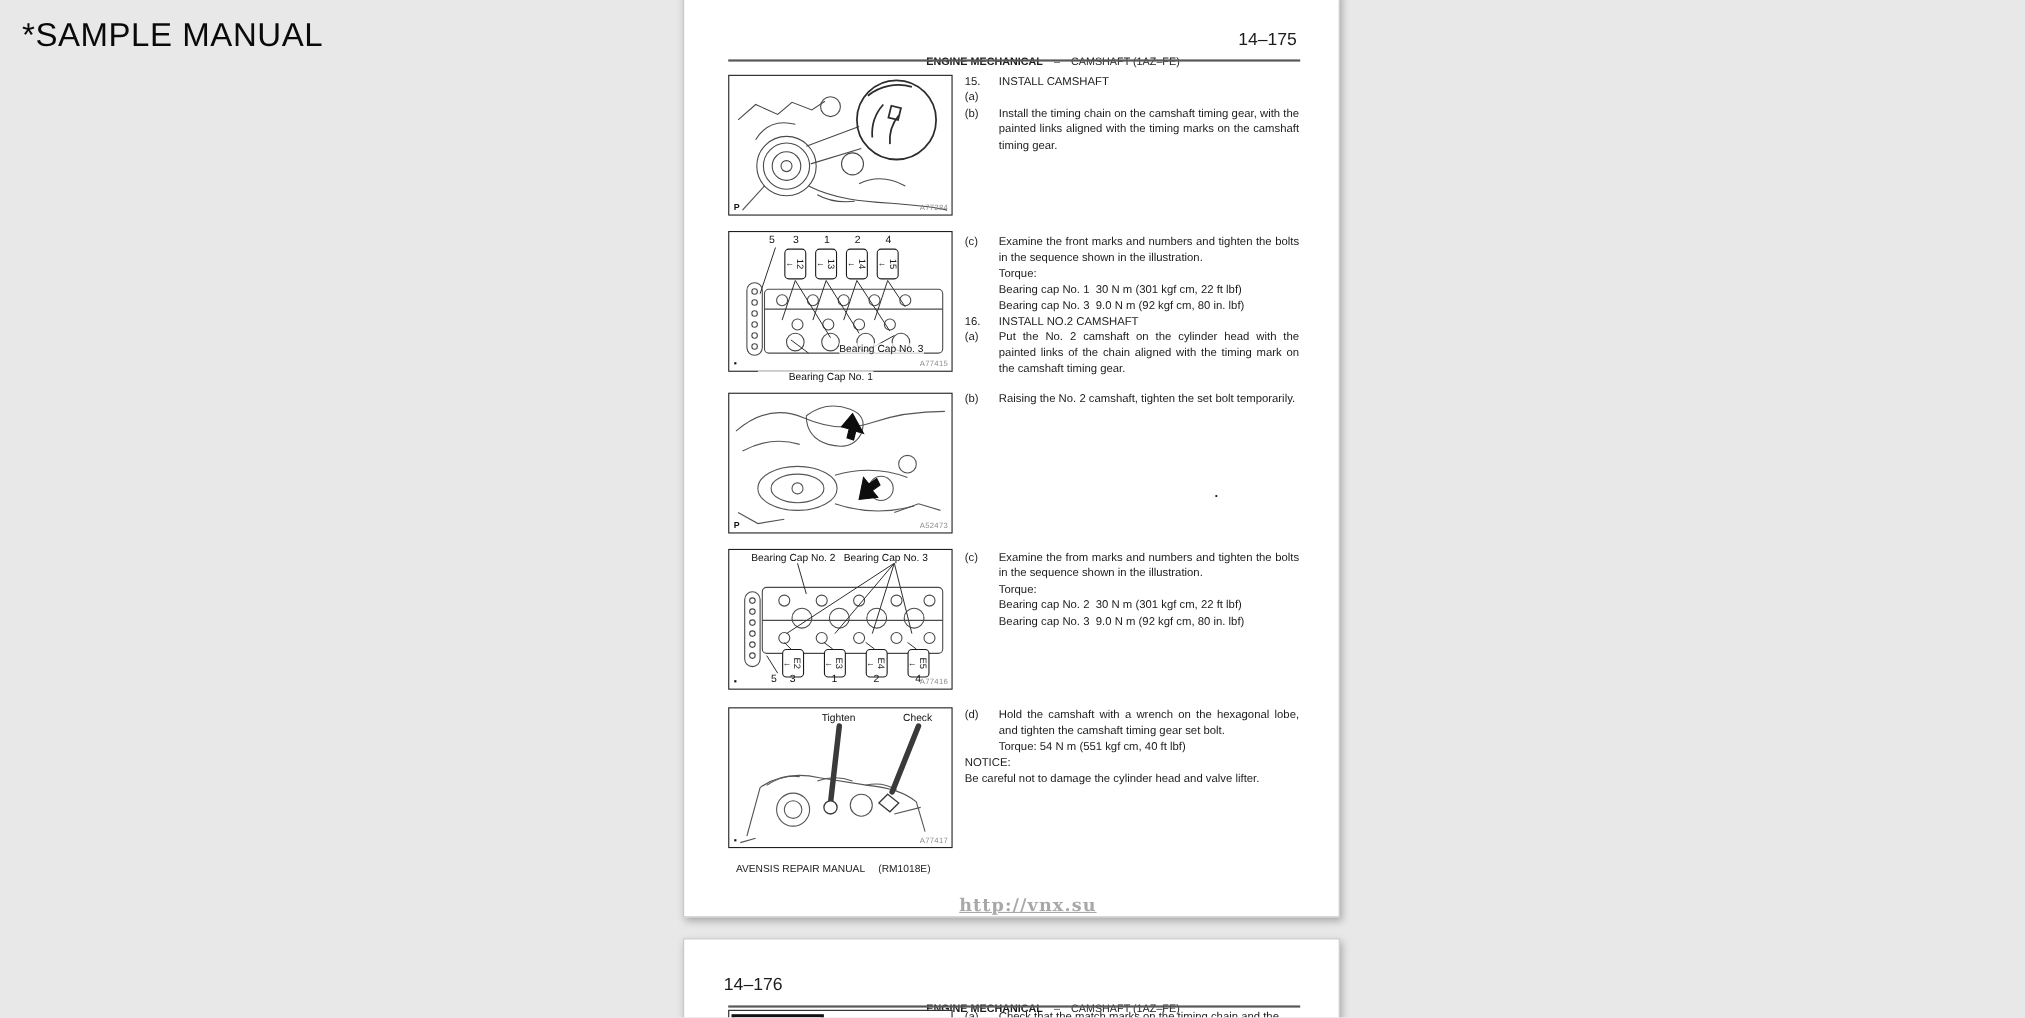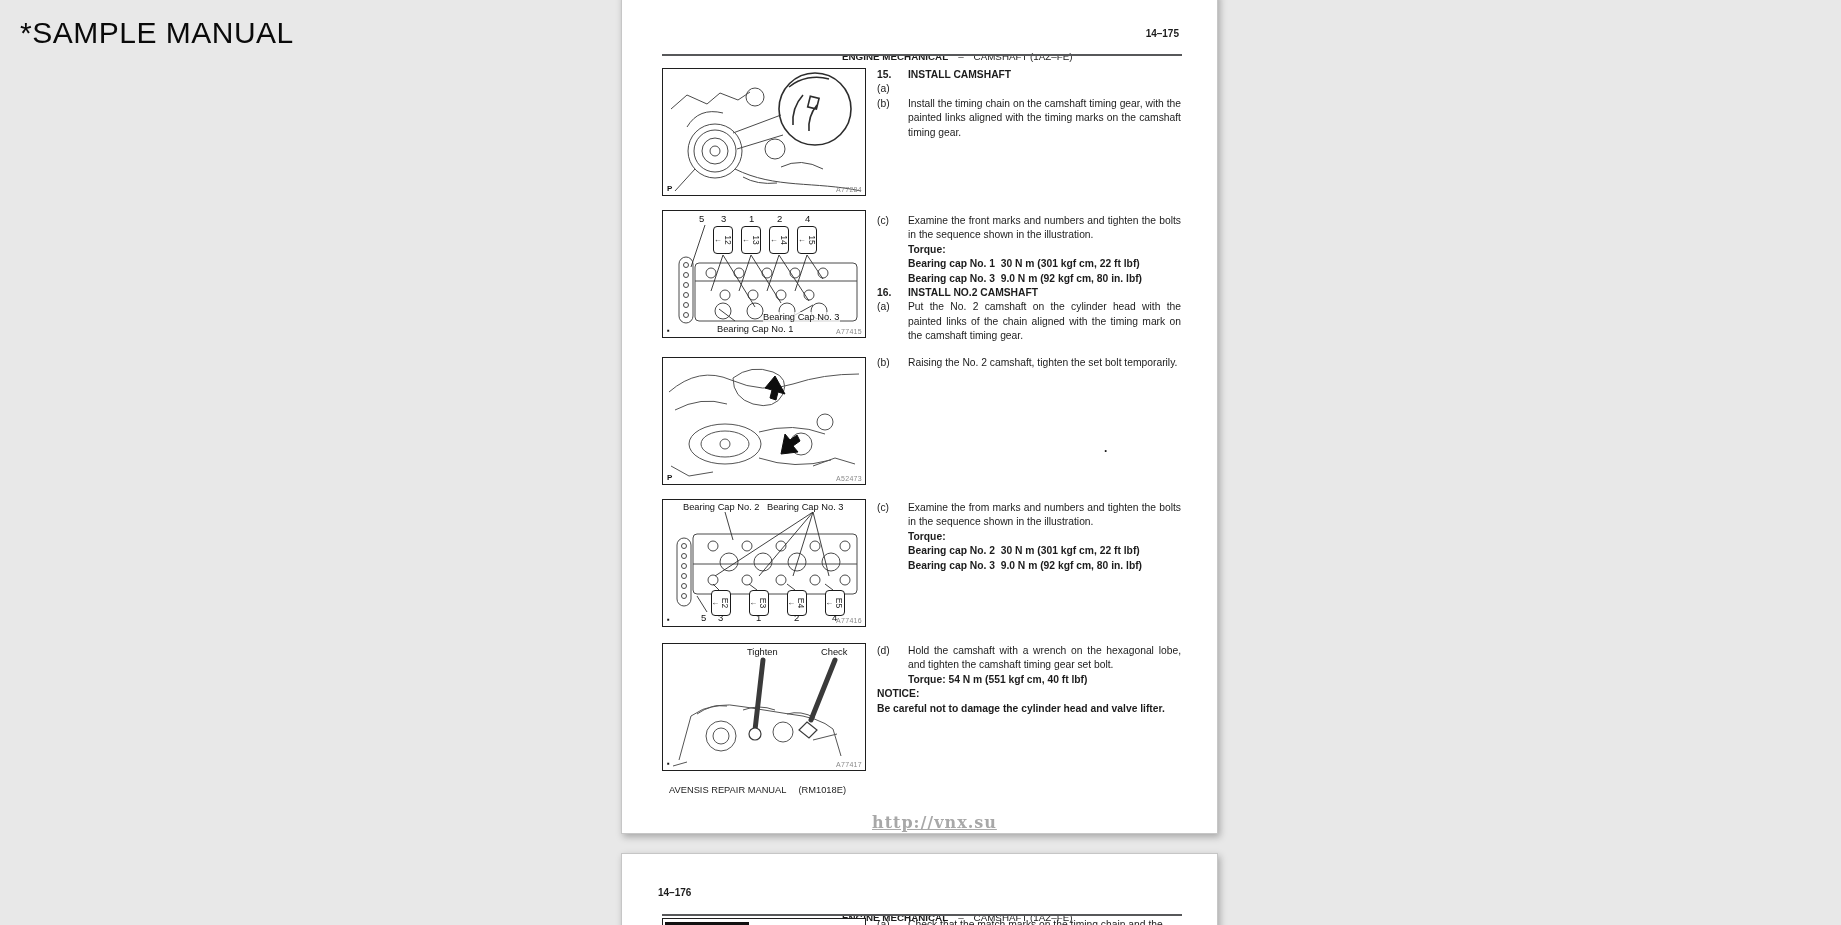--- a/index.html
+++ b/index.html
@@ -6,21 +6,21 @@
   html,body { width:1841px; height:925px; background:#e8e8e8; font-family:"Liberation Sans", sans-serif; }
   #screen { position:relative; width:1841px; height:925px; overflow:hidden; background:#e8e8e8; }
 
   .sample-label { position:absolute; left:20px; top:16px; font-size:30px; color:#0a0a0a; letter-spacing:0.5px; }
 
   .page { position:absolute; left:621px; width:597px; background:#ffffff;
           border:1px solid #c6c6c6; box-shadow:2px 3px 7px rgba(0,0,0,0.28); color:#1c1c1c; }
   #page1 { top:-8px; height:842px; }
   #page2 { top:853px; height:95px; }
 
-  .pageno { position:absolute; font-size:10px; font-weight:700; }
+  .pageno { position:absolute; font-size:16px; font-weight:400; }
   #page1 .pageno { top:35px; right:38px; }
   #page2 .pageno { top:33px; left:36px; }
 
   .header { position:absolute; left:201px; top:58px; font-size:9.8px; white-space:nowrap;margin-left:19px; }
   .header .hb { font-weight:700; }
   .header .hd { margin:0 10px; color:#333; }
   .rule { position:absolute; left:40px; top:61px; width:520px; height:2px; background:#57585a; }
 
   .fig { position:absolute; left:40px; width:204px; height:128px; border:1px solid #1f1f1f; background:#fff; }
   #fig1 { top:75px; } #fig2 { top:217px; } #fig3 { top:364px; } #fig4 { top:506px; } #fig5 { top:650px; }
@@ -32,21 +32,21 @@
   .callout { position:absolute; width:20px; height:28px; border:1.3px solid #1a1a1a; border-radius:4px;
              display:flex; align-items:center; justify-content:center; gap:1px; background:#fff; }
   .callout .ar { font-size:8px; line-height:8px; }
   .callout .cnum { font-size:8.5px; transform:rotate(90deg); display:inline-block; }
 
   .tcol { position:absolute; left:255px; width:304px; font-size:10.3px; line-height:14.4px; }
   #tb1 { top:75px; } #tb2 { top:221px; } #tb3 { top:363px; } #tb4 { top:508px; } #tb5 { top:651px; }
   .srow { display:flex; }
   .srow .mk { width:31px; flex-shrink:0; }
   .srow .tx { flex:1; text-align:justify; }
-  .bold { font-weight:700; }
+  .bold { font-weight:400; }
   .indent { margin-left:31px; white-space:pre-wrap; }
   .full { white-space:normal; }
 
   .footer { position:absolute; left:47px; top:792px; font-size:9.3px; color:#222; }
   .footer .code { margin-left:12px; }
 
   .stray-dot { position:absolute; left:482px; top:448px; font-size:12px; font-weight:700; }
 
   .url-watermark { position:absolute; left:872px; top:813px; font-family:"DejaVu Serif", serif;
                    font-size:16px; font-weight:700; color:#a8a8a8; letter-spacing:1px;
@@ -152,21 +152,21 @@
         <span class="cnum">13</span>
       </div>
       <div class="callout" style="left:106px; top:15px;">
         <span class="ar">←</span>
         <span class="cnum">14</span>
       </div>
       <div class="callout" style="left:134px; top:15px;">
         <span class="ar">←</span>
         <span class="cnum">15</span>
       </div>
-      <span class="fcap" style="left:26px; top:113px;padding-left:28px;">Bearing Cap No. 1</span>
+      <span class="fcap" style="left:26px; top:126px;padding-left:28px;">Bearing Cap No. 1</span>
       <span class="fcap" style="left:100px; top:101px;">Bearing Cap No. 3</span>
       <span class="corner">▪</span>
       <span class="figid">A77415</span>
     </div>
 
     <div class="fig" id="fig3">
       <svg width="202" height="126" viewBox="0 0 202 126">
         <g stroke="#555" fill="none" stroke-width="1">
           <path d="M6 34 q30 -26 62 -12 t62 4 t66 -10"></path>
           <path d="M12 52 q26 -14 52 -6"></path>

